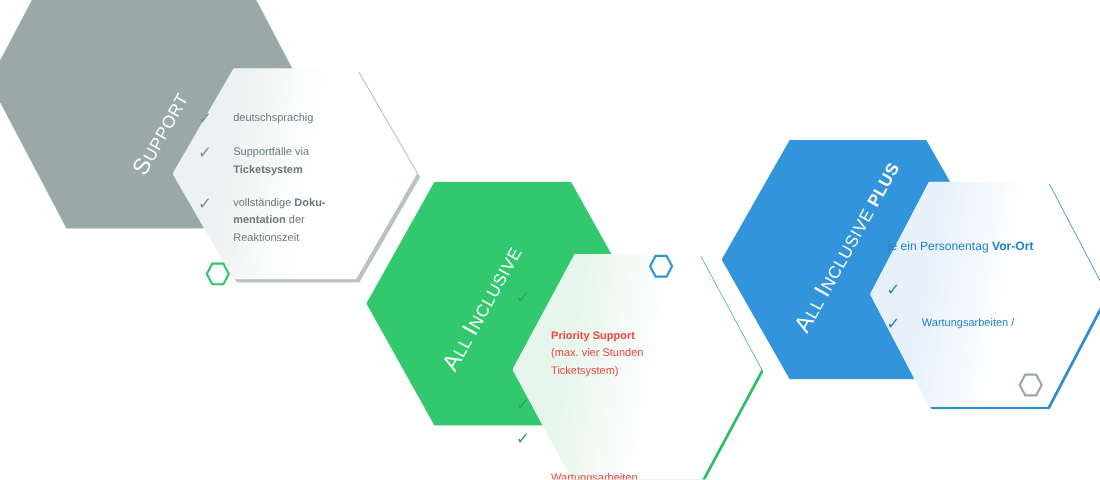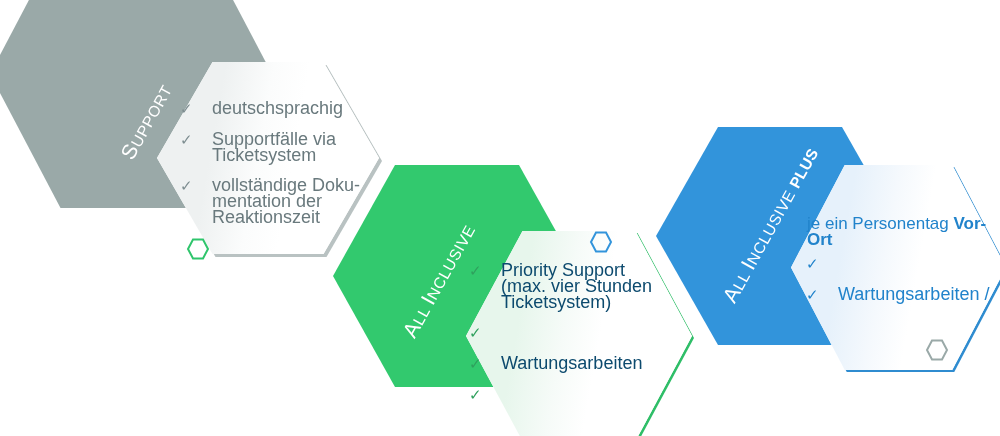--- a/index.html
+++ b/index.html
@@ -42,42 +42,42 @@
   .rotlabel .plus{font-size:15.5px;font-weight:700;letter-spacing:.4px;}
 
   .list{position:absolute;}
   .li{display:flex;align-items:flex-start;margin-bottom:14px;}
   .li:last-child{margin-bottom:0;}
   .chk{
     width:20px;flex:0 0 20px;
     font-size:15px;line-height:17px;
     margin-right:12px;
   }
-  .txt{font-size:18px;line-height:16px;}
-  .txt b{font-weight:400;}
+  .txt{font-size:10px;line-height:16px;}
+  .txt b{font-weight:700;}
 
   
   .g-hex{background:#9aa9a8;}
   .g-text{color:#69797d;}
   .g-chk{color:#7d8d90;}
 
   
   .gr-hex{background:#32c96e;}
-  .gr-text{color:#0c4a6e;}
+  .gr-text{color:#ef4444;margin-top:36px;}
   .gr-chk{color:#2fa05d;}
 
   
   .b-hex{background:#3294db;}
   .b-text{color:#2183cb;}
   .b-chk{color:#2183cb;}
 
   .badge{position:absolute;}
   .badge svg{display:block;}
 
-  .noteline{font-size:17px;line-height:16px;}
+  .noteline{font-size:11px;line-height:16px;}
 </style>
 </head>
 <body>
 
 <div id="stage">
 
   <div class="hexbig g-hex" style="left:-10px;top:-60px;width:282px;height:268px;"></div>
 
   <div class="cardshadow" style="left:160px;top:65px;width:222px;height:192px;background:#b9c2c2;"></div>
 

